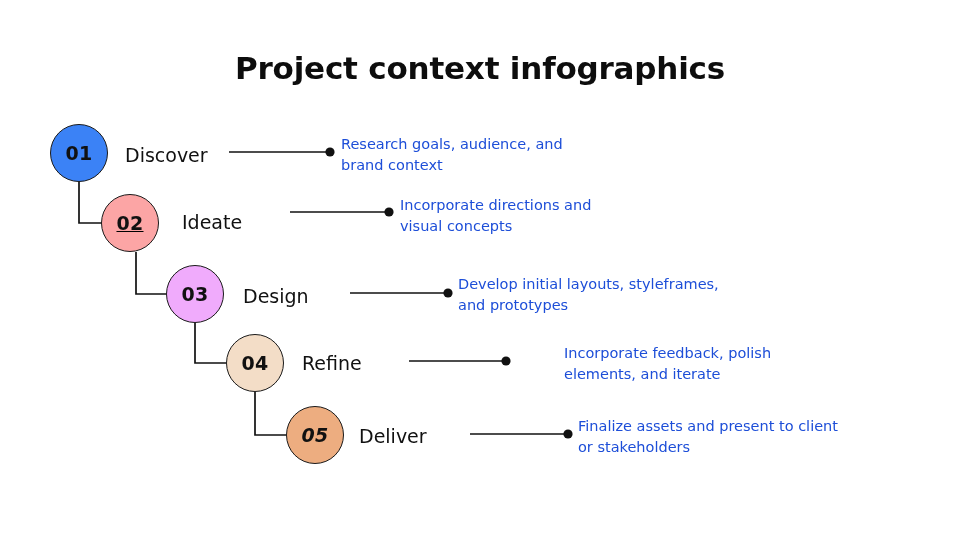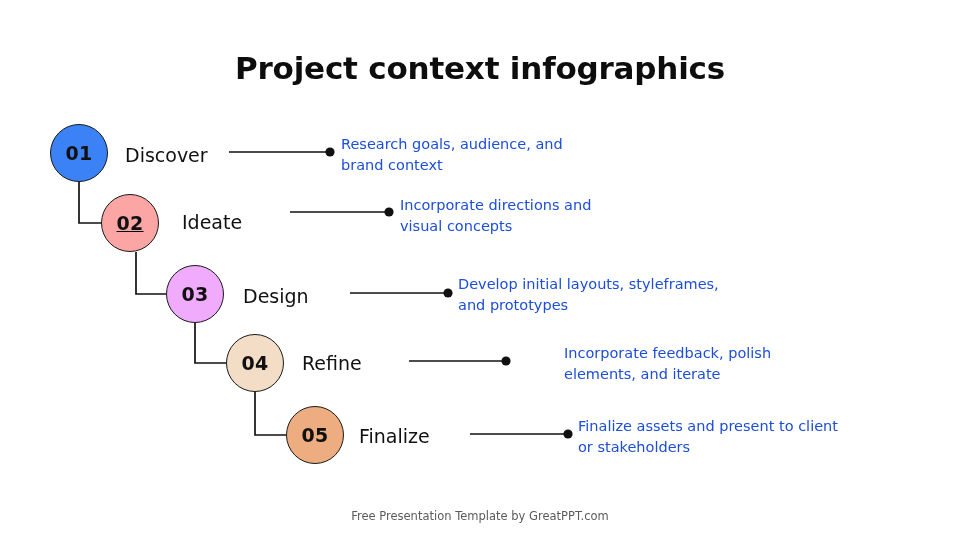--- a/index.html
+++ b/index.html
@@ -147,23 +147,22 @@
   <div class="node">
     <div class="circle" style="left:226px; top:334px; background:#F3DDC7;">
       <span class="circle-num">04</span>
     </div>
     <div class="step-label" style="left:302px; top:354px;">Refine</div>
     <div class="desc" style="left:532px; top:343px; width:300px;margin-left:32px;">Incorporate feedback, polish
 elements, and iterate</div>
   </div>
 
   <div class="node">
-    <div class="circle" style="left:286px; top:406px; background:#EDAD80;">
+    <div class="circle" style="left:286px; top:406px; background:#EDAD80;font-style:italic;">
       <span class="circle-num">05</span>
     </div>
-    <div class="step-label" style="left:359px; top:427px;">Finalize</div>
+    <div class="step-label" style="left:359px; top:427px;">Deliver</div>
     <div class="desc" style="left:578px; top:416px; width:330px;">Finalize assets and present to client
 or stakeholders</div>
   </div>
 
-  <div id="footer">Free Presentation Template by GreatPPT.com</div>
 
 </div>
 
 </body></html>

